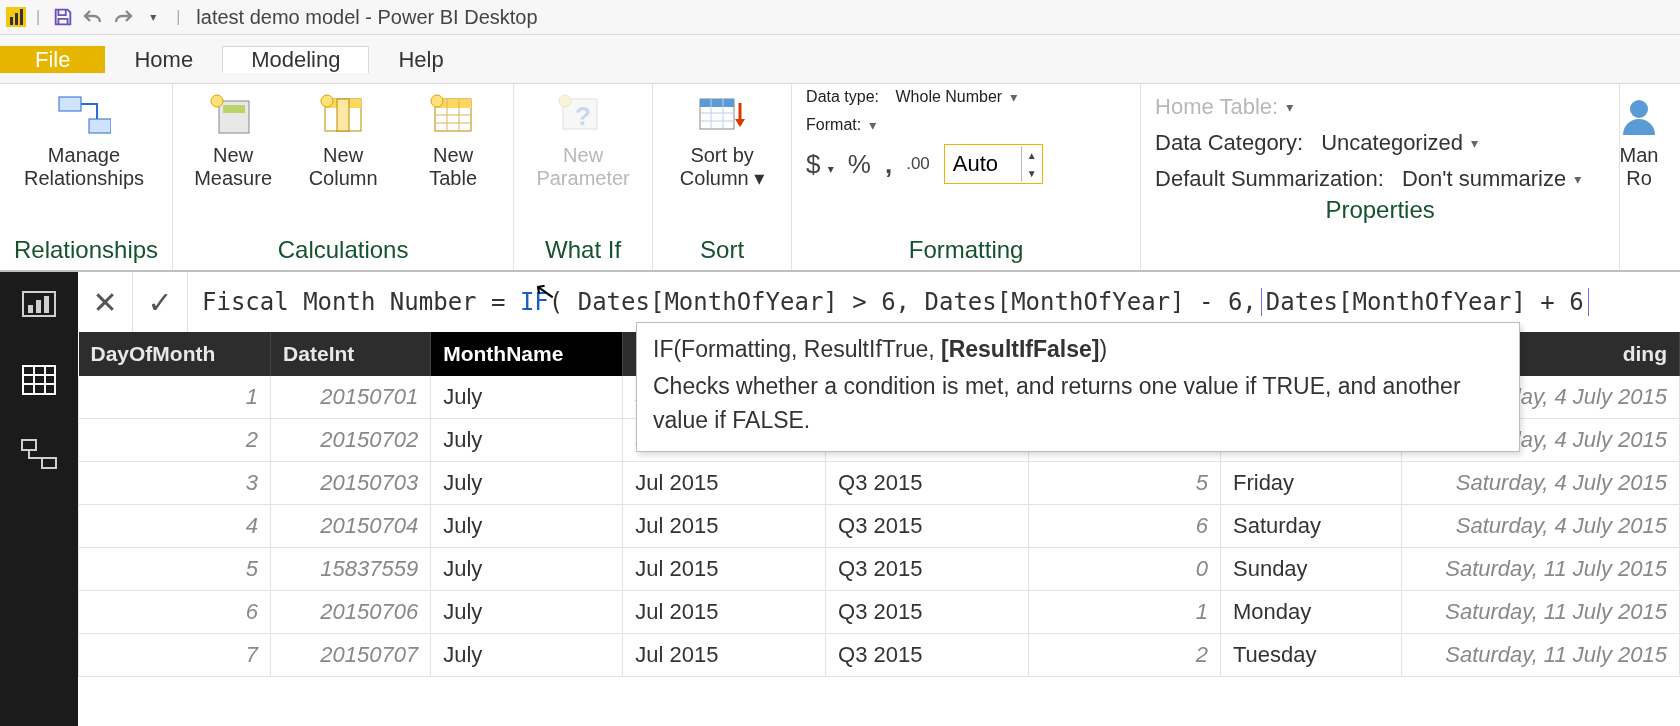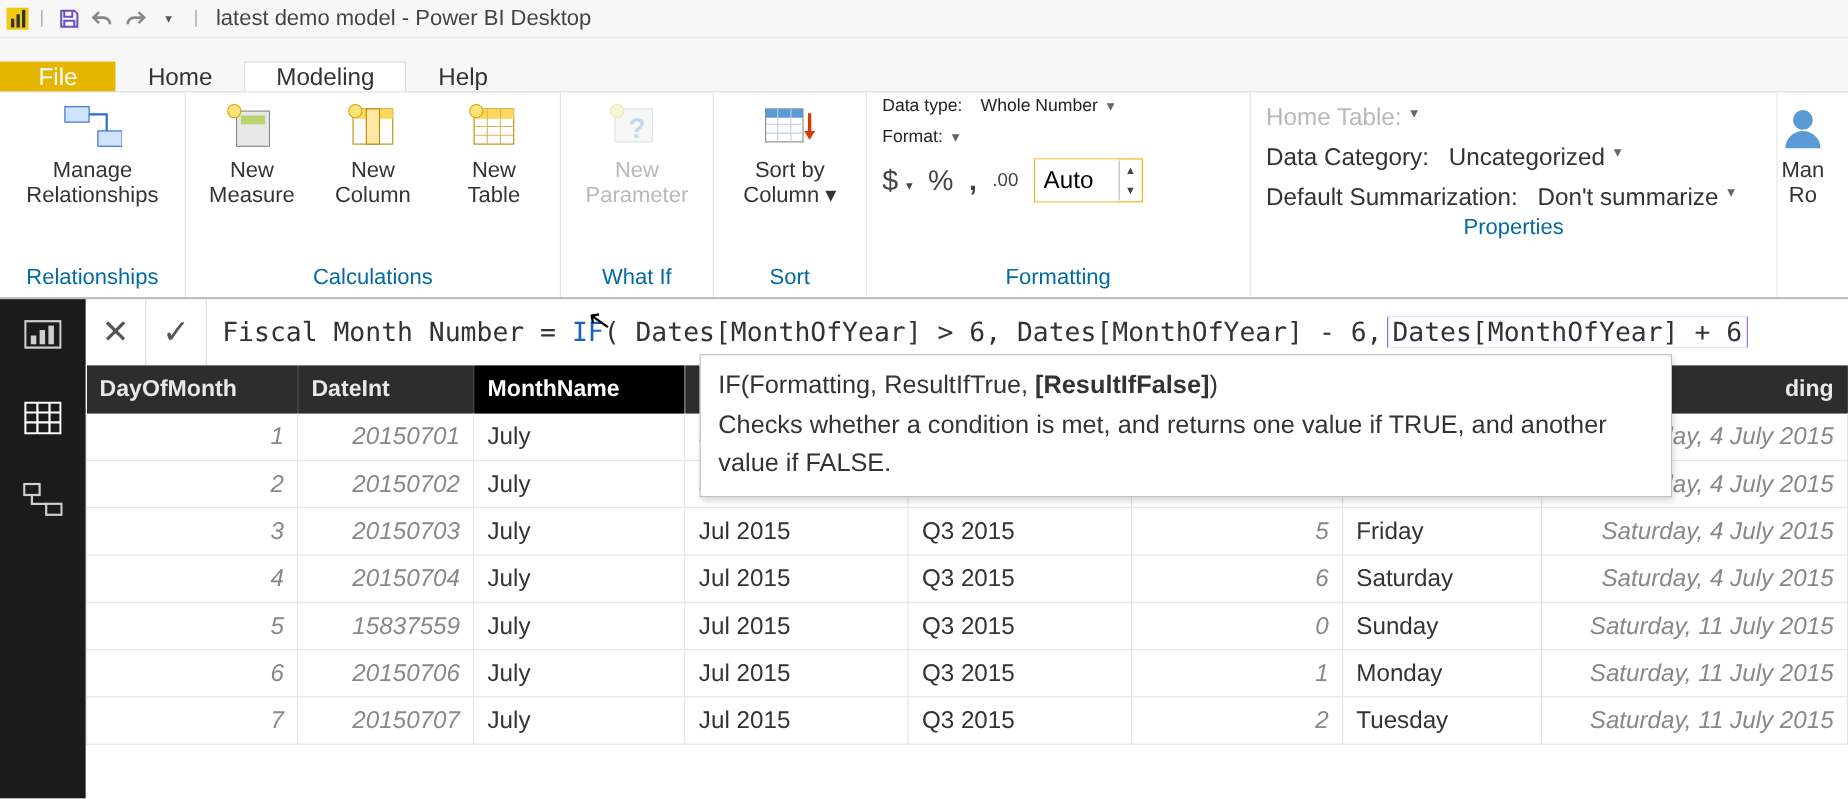--- a/index.html
+++ b/index.html
@@ -5,34 +5,34 @@
 html,body{margin:0;padding:0;font-family:"Segoe UI",Arial,sans-serif;font-size:16px;color:#222;background:#fff;overflow:hidden}
 body{width:1680px;height:726px;position:relative}
 
 .titlebar{height:34px;display:flex;align-items:center;background:#f7f7f7;border-bottom:1px solid #d9d9d9;padding:0 6px;gap:4px}
 .titlebar .app-icon{width:20px;height:20px;background:#f2c811;display:flex;align-items:flex-end;justify-content:center;padding:2px;box-sizing:border-box}
 .titlebar .app-icon span{display:inline-block;width:3px;background:#333;margin:0 1px}
 .titlebar .sep{color:#aaa;margin:0 6px}
 .qat-btn{width:26px;height:26px;display:flex;align-items:center;justify-content:center;color:#555}
 .titlebar .title-text{margin-left:6px;color:#444;font-size:20px}
 
-.ribbon-tabs{height:48px;display:flex;align-items:flex-end;background:#f7f7f7}
+.ribbon-tabs{height:48px;display:flex;align-items:center;background:#f7f7f7}
 .ribbon-tab{padding:0 28px;display:flex;align-items:center;font-size:22px;color:#333;border:1px solid transparent;border-bottom:none}
 .ribbon-tab.file{background:#e6b500;color:#fff;font-weight:400;padding:0 34px}
 .ribbon-tab.active{background:#fff;border-color:#d9d9d9}
 
 .ribbon{display:flex;align-items:stretch;background:#fff;border-top:1px solid #d9d9d9;border-bottom:3px solid #bfbfbf;height:186px}
 .ribbon-group{display:flex;flex-direction:column;border-right:1px solid #e3e3e3;padding:4px 14px 0 14px}
 .ribbon-group .buttons{flex:1;display:flex;align-items:flex-start;gap:18px}
-.ribbon-group .group-label{text-align:center;font-size:20px;color:#0369a1;padding:4px 0 6px 0}
+.ribbon-group .group-label{text-align:center;font-size:24px;color:#14532d;padding:4px 0 6px 0}
 .rbtn{display:flex;flex-direction:column;align-items:center;justify-content:flex-start;width:92px;text-align:center;font-size:20px;line-height:1.15;color:#333;padding-top:4px}
 .rbtn.disabled{color:#b8b8b8}
 .rbtn .ico{width:54px;height:46px;margin-bottom:6px;display:flex;align-items:center;justify-content:center}
 .prop-stack{display:flex;flex-direction:column;gap:10px;font-size:22px;color:#333;padding-top:6px}
-.prop-row{display:flex;gap:6px;white-space:nowrap}
+.prop-row{display:flex;align-items:center;gap:6px;white-space:nowrap}
 .prop-row .dd{font-size:14px;color:#666;margin-left:2px}
 .fmt-controls{display:flex;align-items:center;gap:14px;font-size:26px;color:#444}
 .stepper{display:flex;align-items:center;border:1px solid #eab308;height:38px}
 .stepper input{border:none;width:66px;height:36px;font-size:22px;text-align:left;padding-left:8px;outline:none}
 .stepper .spin{display:flex;flex-direction:column;border-left:1px solid #bbb}
 .stepper .spin div{width:20px;height:18px;display:flex;align-items:center;justify-content:center;font-size:10px;color:#444}
 
 .leftnav{position:absolute;left:0;top:272px;bottom:0;width:78px;background:#1b1b1b;display:flex;flex-direction:column;align-items:center;padding-top:14px;gap:34px}
 .leftnav .nav-ico{width:40px;height:40px;color:#cfcfcf;display:flex;align-items:center;justify-content:center}
 .leftnav .nav-ico.active{color:#fff}

